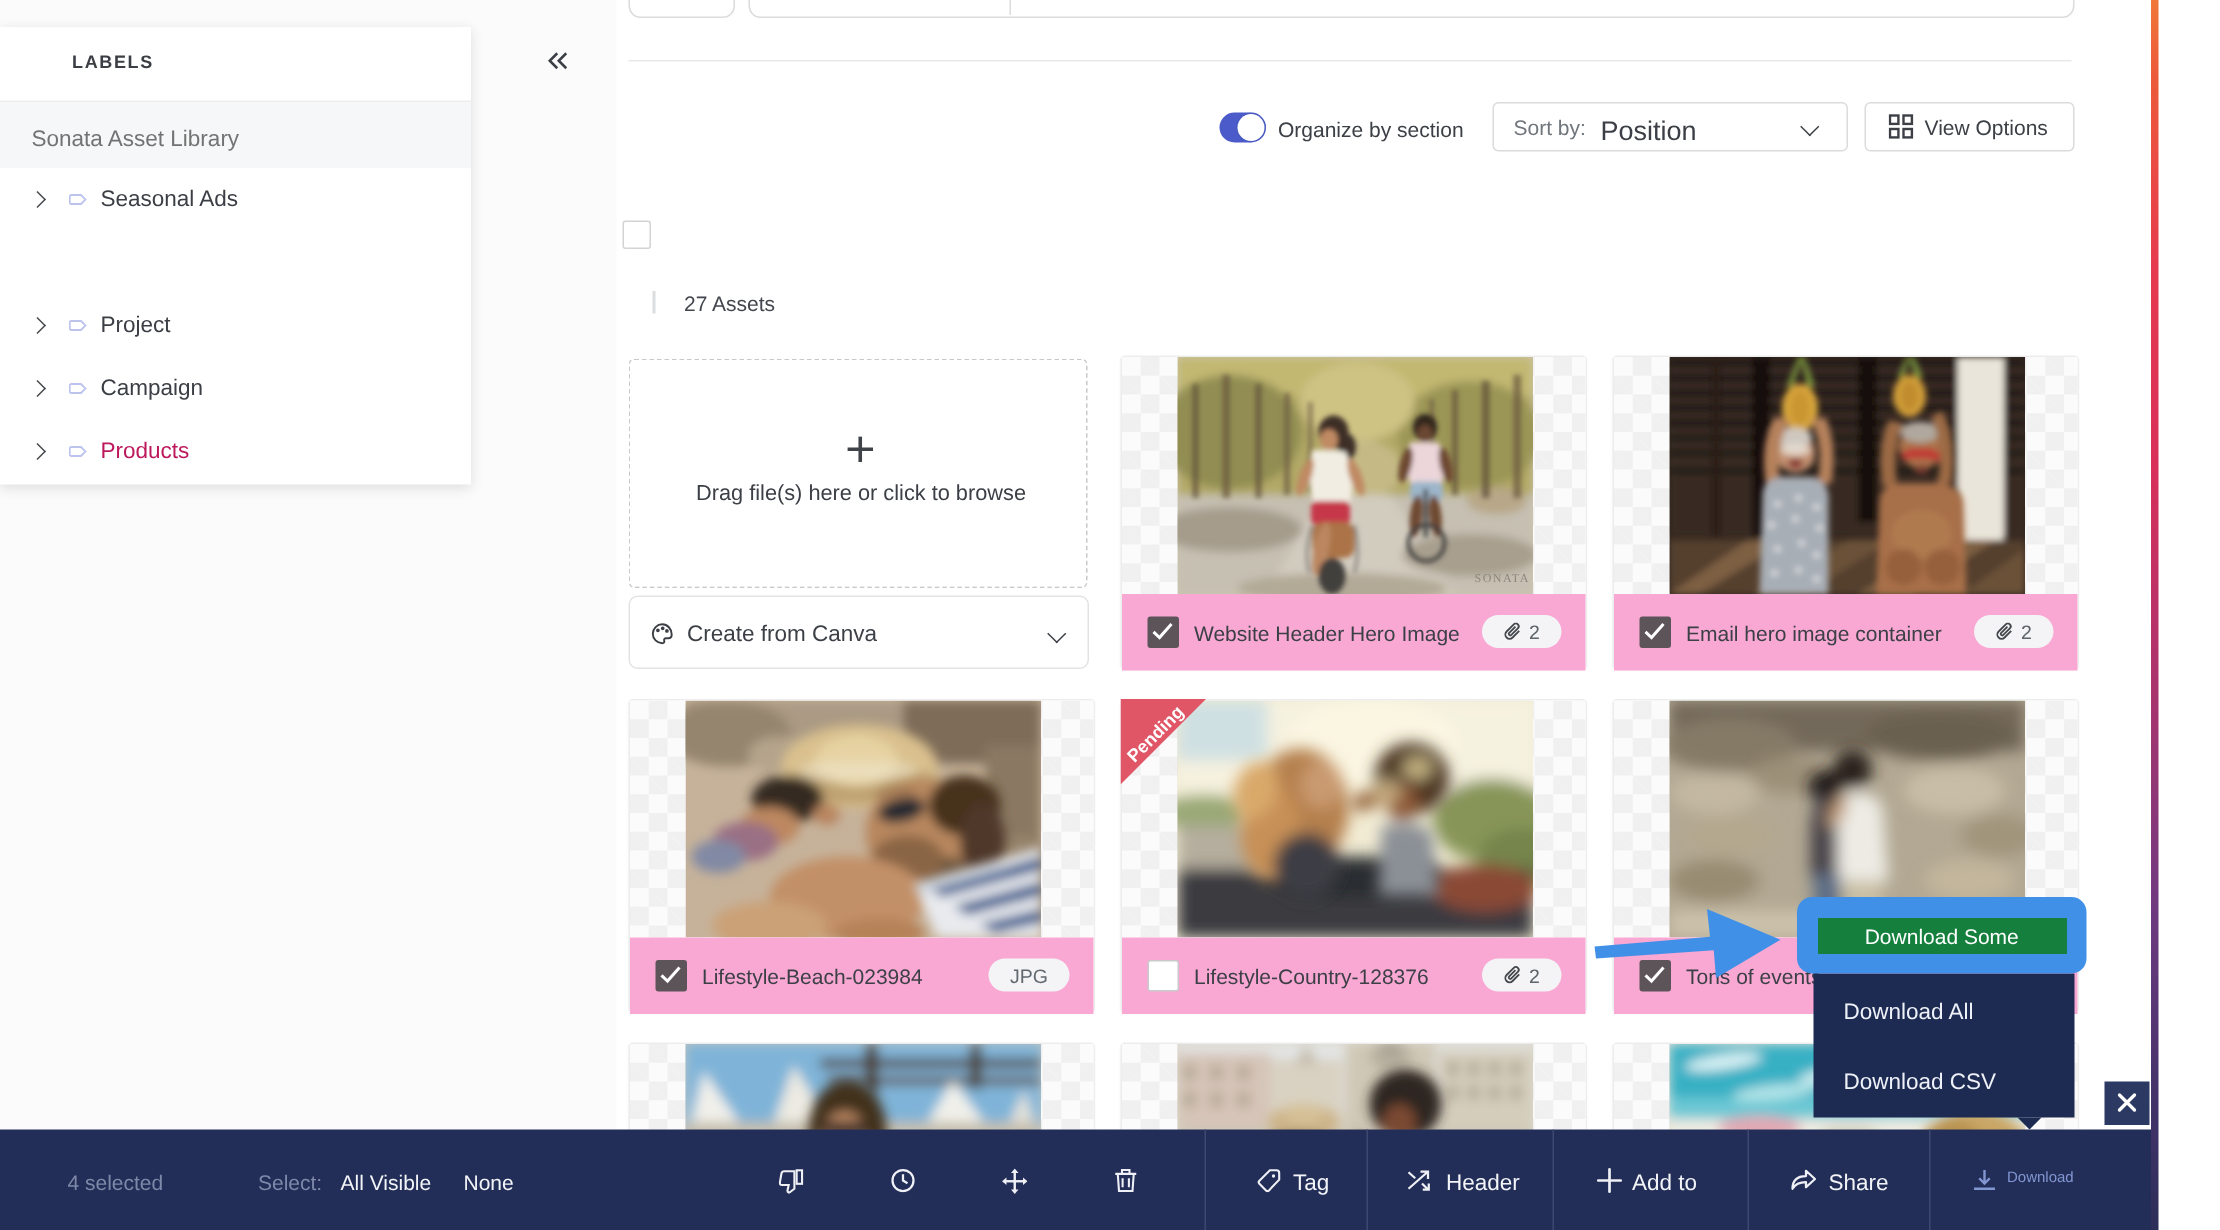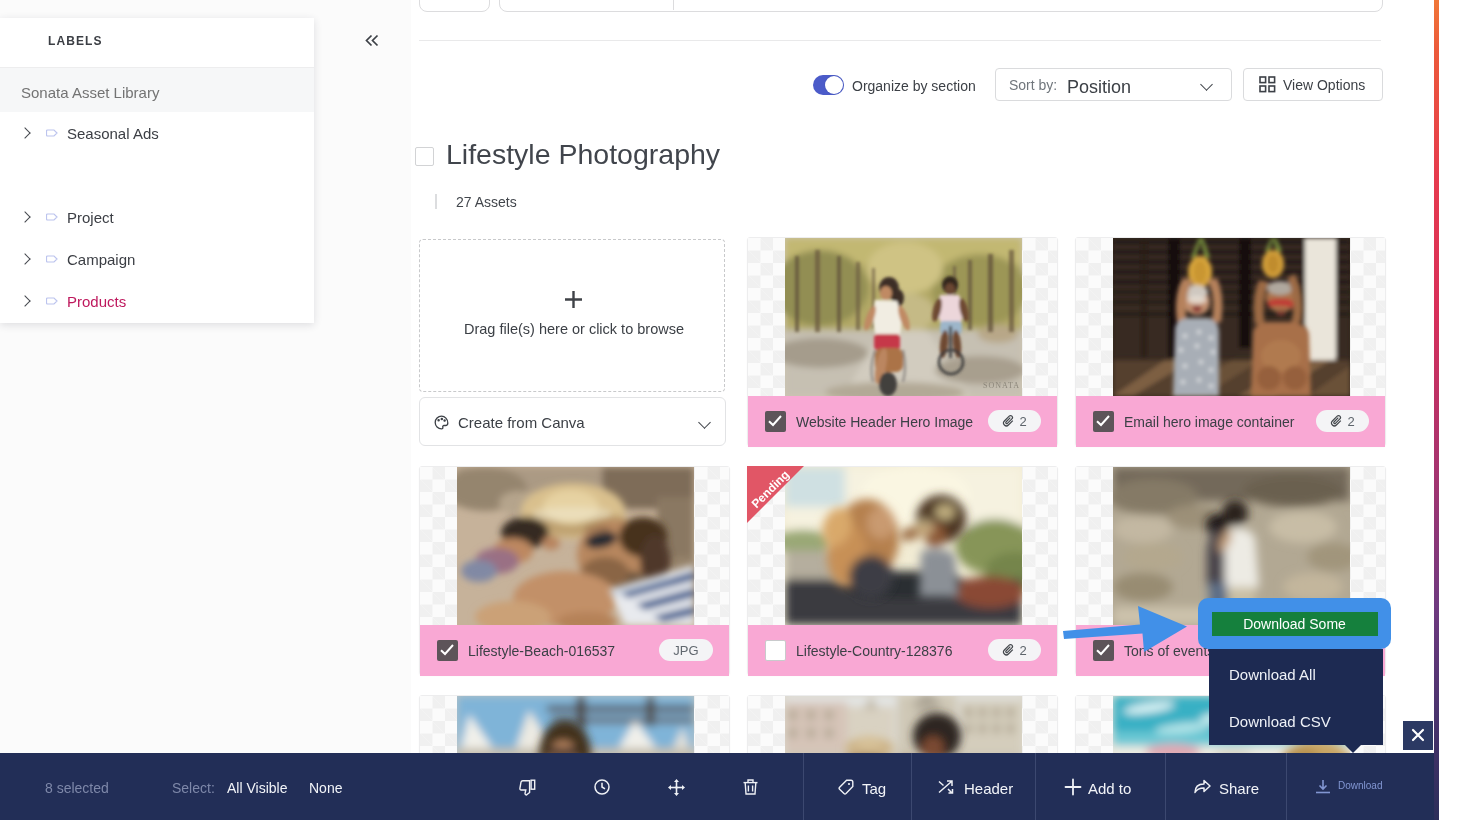--- a/index.html
+++ b/index.html
@@ -78,21 +78,20 @@
 <div class="ctl" style="left:1243px;top:68px;width:140px"></div>
 <div class="txt ink" style="left:1283px;top:77px;font-size:14px">View Options</div>
 <svg class="abs" style="left:1259px;top:76px" width="17" height="17" viewBox="0 0 17 17" fill="none" stroke="#3c4046" stroke-width="1.6">
       <rect x="1" y="1" width="5.6" height="5.6"></rect>
       <rect x="10" y="1" width="5.6" height="5.6"></rect>
       <rect x="1" y="10" width="5.6" height="5.6"></rect>
       <rect x="10" y="10" width="5.6" height="5.6"></rect>
     </svg>
 
 <div id="secchk"></div>
-<div id="title">Lifestyle Photography</div>
 <div id="abar"></div>
 <div id="assets">27 Assets</div>
 
 <div id="upload"></div>
 <svg class="abs" style="left:565px;top:291px" width="17" height="17" viewBox="0 0 17 17" stroke="#3f4247" stroke-width="2.4" stroke-linecap="square">
       <path d="M8.5 1 V16 M1 8.5 H16"></path>
     </svg>
 <div class="txt ink" style="left:464px;top:321px;font-size:14.5px">Drag file(s) here or click to browse</div>
 <div id="canva"></div>
 <div class="txt ink" style="left:458px;top:414px;font-size:15px">Create from Canva</div>
@@ -312,21 +311,21 @@
 <polygon points="152,124 210,108 214,112 158,128" fill="#c5cdd8"></polygon>
 </g>
         </svg>
       </div>
       <div class="lbl">
         <div class="cb on">
           <svg width="14" height="12" viewBox="0 0 14 12" fill="none" stroke="#fff" stroke-width="2">
             <path d="M1 6.2 L5 10 L13 1"></path>
           </svg>
         </div>
-        <div class="cname">Lifestyle-Beach-016537</div>
+        <div class="cname">Lifestyle-Beach-023984</div>
         <div class="pill" style="left:239px;width:54px;color:#61686f">JPG</div>
       </div>
     </div>
 <div class="card" style="left:747px;top:466px">
       <div class="imgarea">
         <svg class="ph" width="237" height="158" viewBox="0 0 237 158">
           <defs>
             <filter id="bD" x="-20%" y="-20%" width="140%" height="140%">
               <feGaussianBlur stdDeviation="5"></feGaussianBlur>
             </filter>
@@ -582,21 +581,21 @@
       <div id="hlitem">Download Some</div>
     </div>
 
 <div id="xbtn">
       <svg style="position:absolute;left:8px;top:7px" width="14" height="14" viewBox="0 0 14 14" stroke="#fff" stroke-width="2.2" stroke-linecap="round">
         <path d="M2 2 L12 12 M12 2 L2 12"></path>
       </svg>
     </div>
 
 <div id="bbar"></div>
-<div class="txt bmut" style="left:45px;top:780px;font-size:14px">8 selected</div>
+<div class="txt bmut" style="left:45px;top:780px;font-size:14px">4 selected</div>
 <div class="txt bmut" style="left:172px;top:780px;font-size:14px">Select:</div>
 <div class="txt bwhite" style="left:227px;top:780px;font-size:14px">All Visible</div>
 <div class="txt bwhite" style="left:309px;top:780px;font-size:14px">None</div>
 <svg class="bico" style="left:519px" width="17" height="17" viewBox="0 0 17 17" fill="none" stroke="#eef0f5" stroke-width="1.4">
       <path d="M10.6 13.5 L7.3 16 Q6 16 6 14.6 L6.8 11 H2.2 Q.8 11 .9 9.4 L2 3.2 Q2.3 1.8 3.8 1.8 H10.6 Z"></path>
       <rect x="12.1" y="1.2" width="3.6" height="9"></rect>
     </svg>
 <svg class="bico" style="left:594px" width="16" height="16" viewBox="0 0 16 16" fill="none" stroke="#eef0f5" stroke-width="1.5">
       <circle cx="8" cy="8" r="7"></circle>
       <path d="M8 3.8 V8 L11 9.8"></path>

